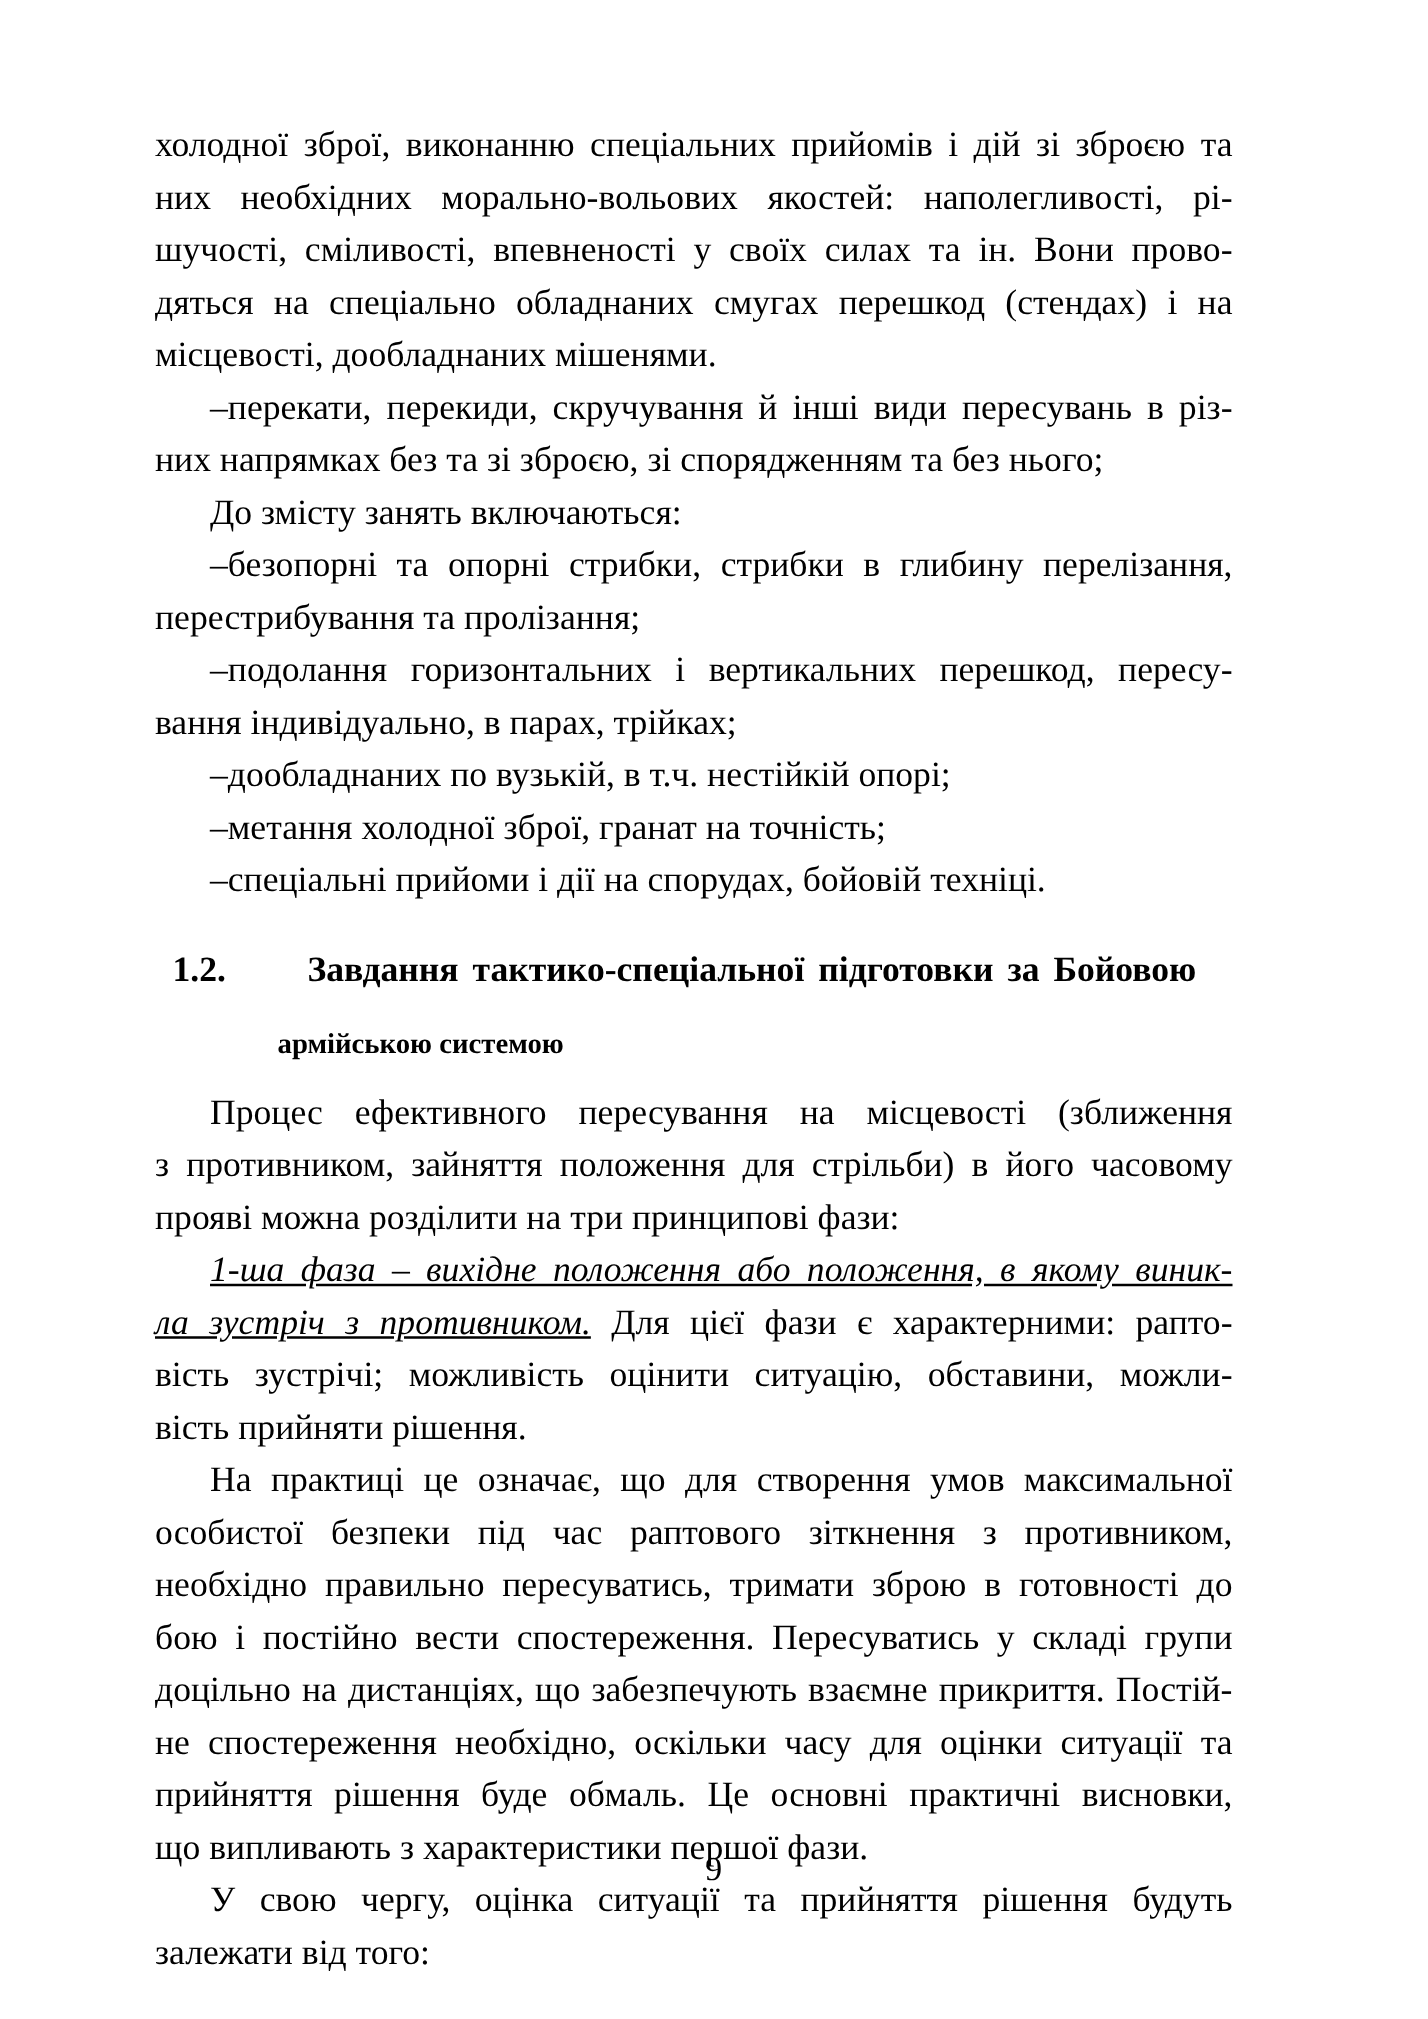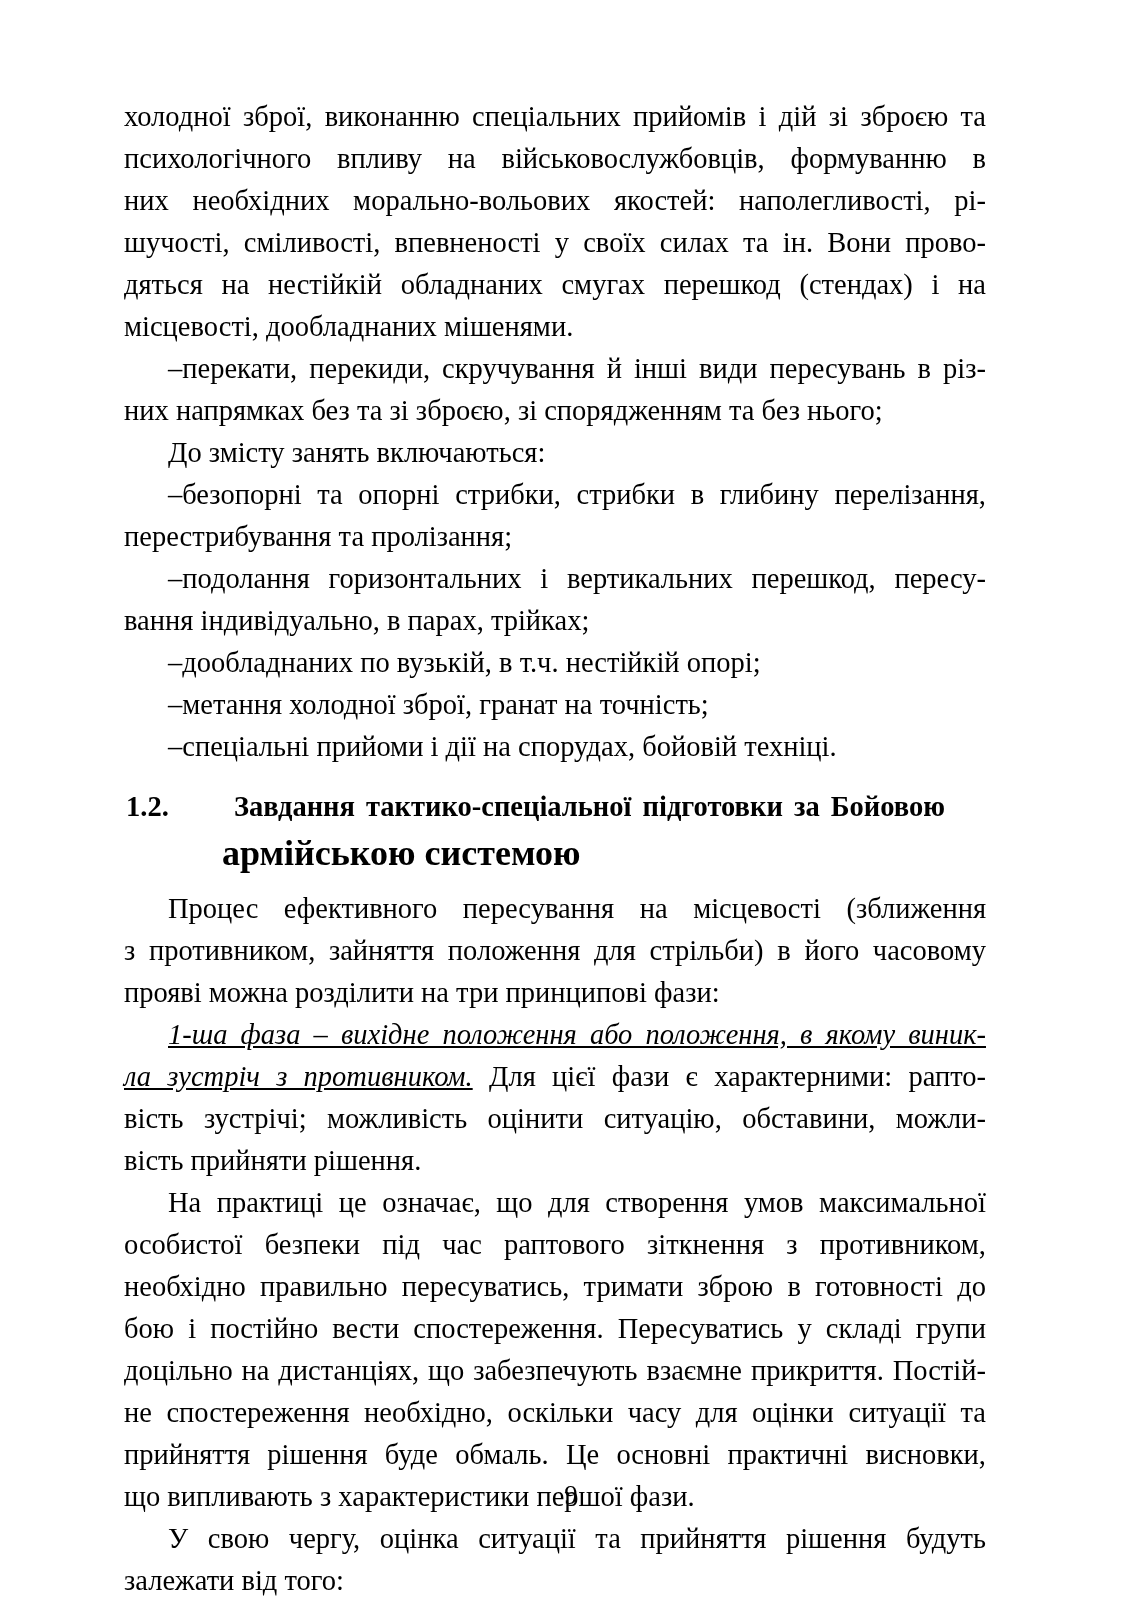--- a/index.html
+++ b/index.html
@@ -32,27 +32,27 @@
     top: 96px;
     width: 862px;
   }
 
   
   .heading {
     font-size: 28.5px;
     line-height: 42px;
     font-weight: bold;
     text-align: justify;
-    margin: 4px;
+    margin: 16px;
     padding-left: 106px;
     text-indent: -54px;
     word-spacing: 0.14em;
   }
   .heading-line2 {
-    font-size: 36px;
+    font-size: 23px;
     line-height: 42px;
     font-weight: bold;
     margin: 0;
     padding-left: 98px;
     text-align: left;
   }
 
   .heading-num {
     display: inline-block;
     min-width: 54px;
@@ -95,24 +95,23 @@
 </style>
 </head>
 <body>
 
 <div class="page">
 
   <div class="text-column">
 
     <div class="lnwrap">
       <span class="ln">холодної зброї, виконанню спеціальних прийомів і дій зі зброєю та</span>
-      <span class="ln">психологічного впливу на військовослужбовців, формуванню в</span>
       <span class="ln">них необхідних морально-вольових якостей: наполегливості, рі-</span>
       <span class="ln">шучості, сміливості, впевненості у своїх силах та ін. Вони прово-</span>
-      <span class="ln">дяться на нестійкій обладнаних смугах перешкод (стендах) і на</span>
+      <span class="ln">дяться на спеціально обладнаних смугах перешкод (стендах) і на</span>
       <span class="ln last">місцевості, дообладнаних мішенями.</span>
     </div>
 
     <div class="lnwrap">
       <span class="ln ln-indent"><span class="dash">–</span><span class="dash-gap"></span><span>перекати, перекиди, скручування й інші види пересувань в різ-</span></span>
       <span class="ln last">них напрямках без та зі зброєю, зі спорядженням та без нього;</span>
     </div>
 
     <div class="lnwrap">
       <span class="ln last ln-indent">До змісту занять включаються:</span>

